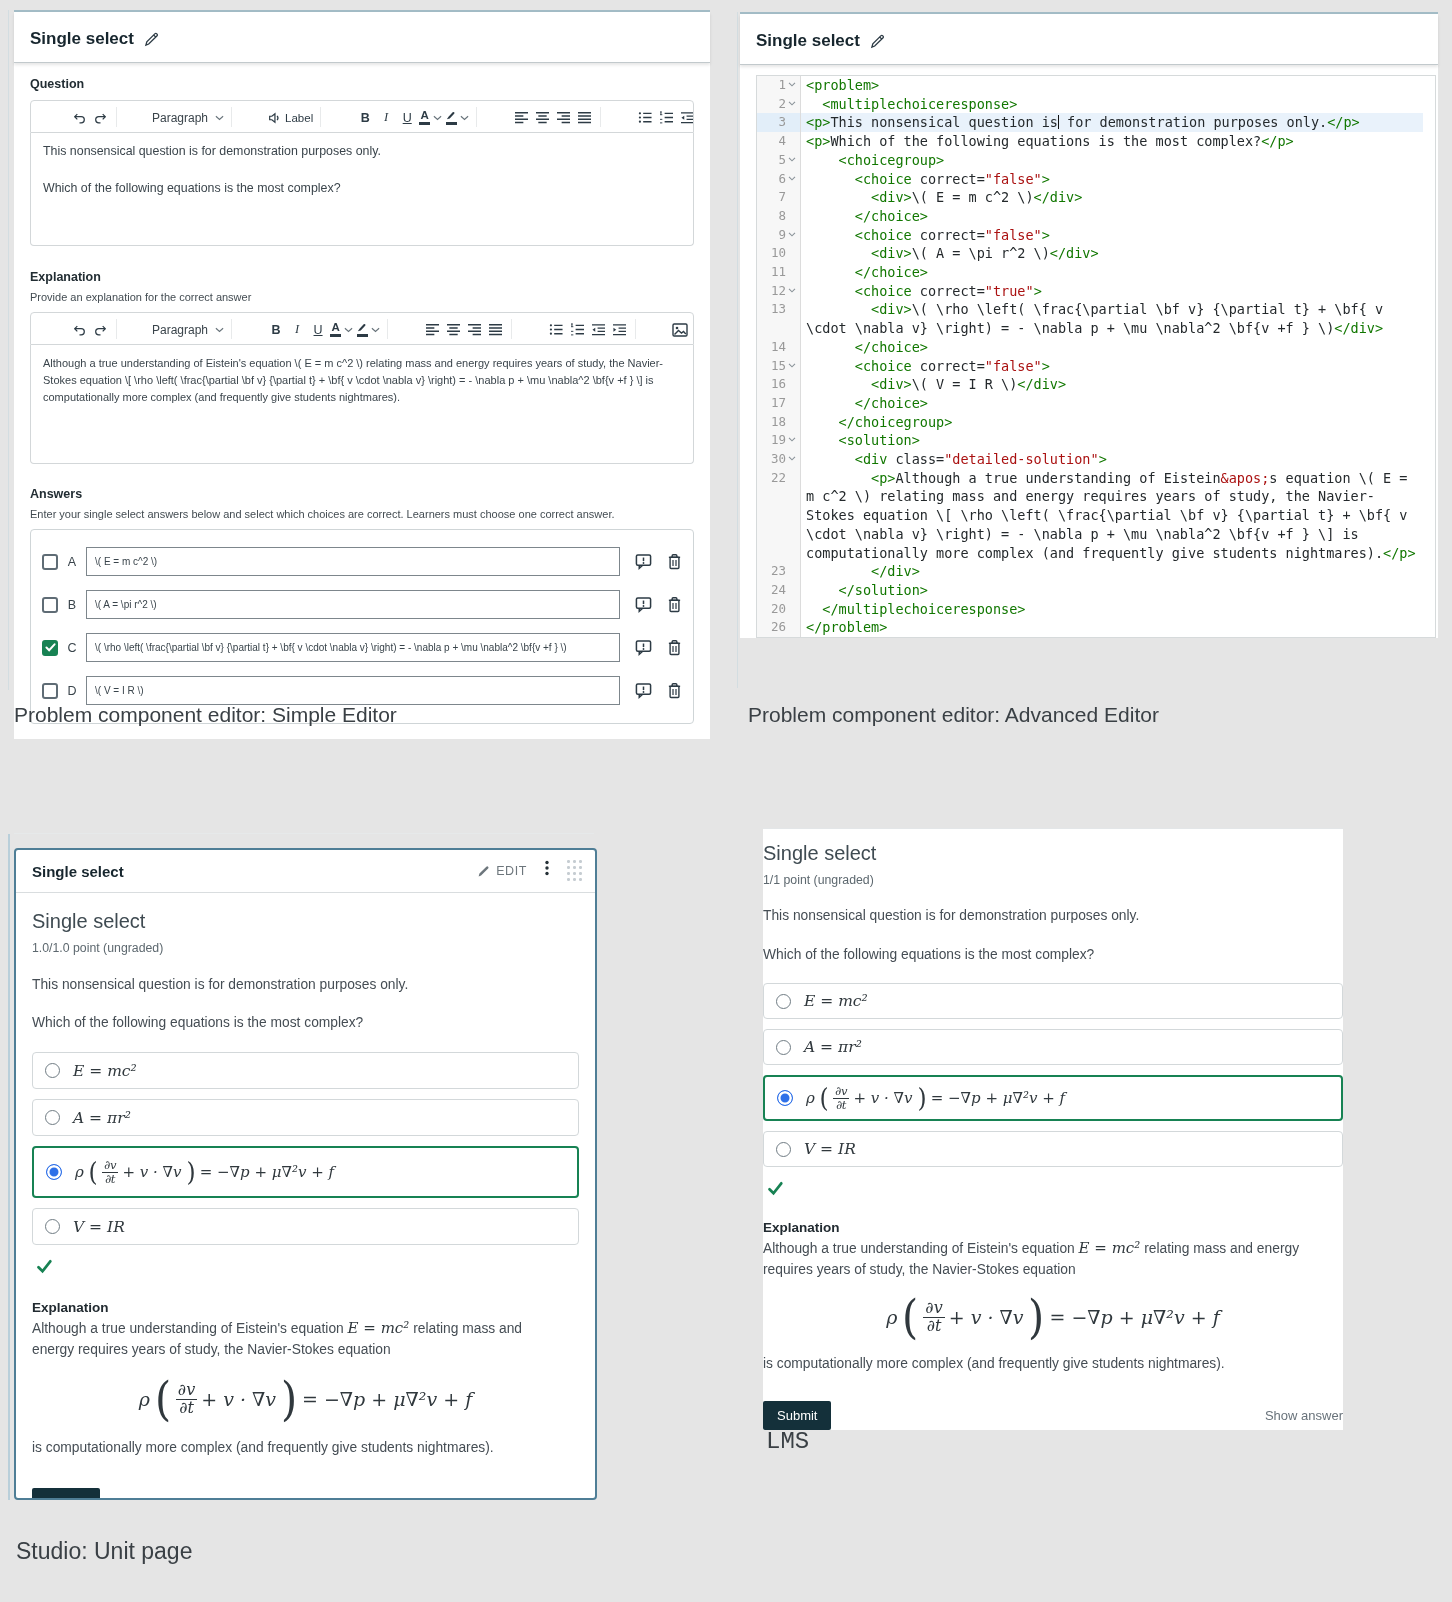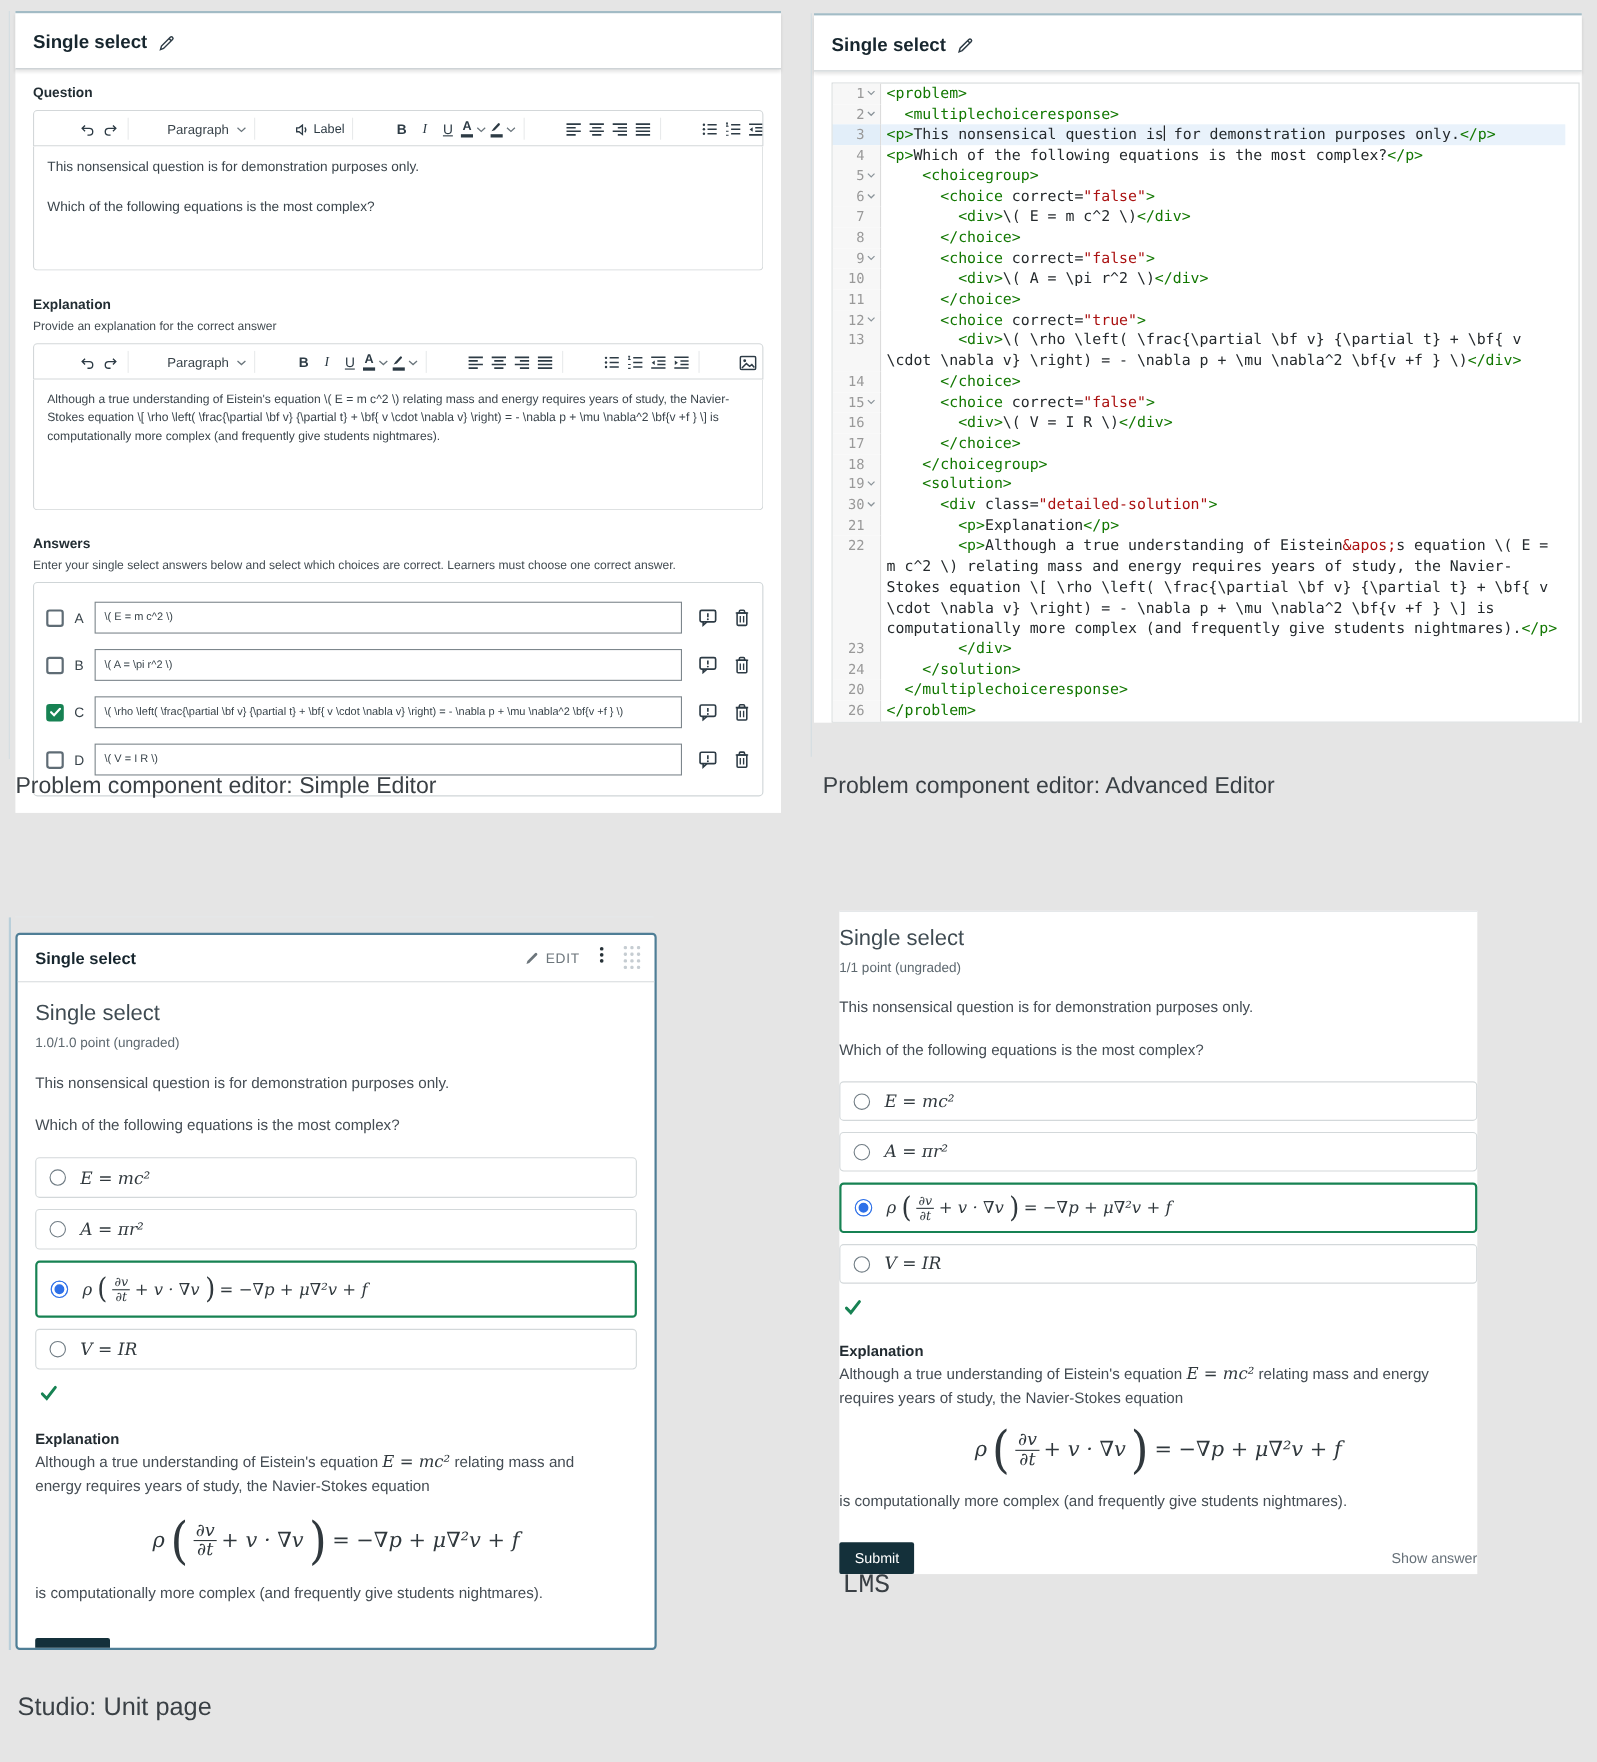--- a/index.html
+++ b/index.html
@@ -772,27 +772,20 @@
         <div class="cm-row">
           <div class="cm-gutter">
             <span class="cm-ln">30</span>
             <span class="cm-fold">
               <svg width="8" height="5" viewBox="0 0 8 5">
                 <path d="M1 .8 L4 3.8 L7 .8" fill="none" stroke="#8a9399" stroke-width="1.1"></path>
               </svg>
             </span>
           </div>
           <div class="cm-content"><span class="tok-p">      </span><span class="tok-t">&lt;div</span><span class="tok-p"> class=</span><span class="tok-s">"detailed-solution"</span><span class="tok-t">&gt;</span></div>
-        </div>
-        <div class="cm-row">
-          <div class="cm-gutter">
-            <span class="cm-ln">21</span>
-            <span class="cm-fold"></span>
-          </div>
-          <div class="cm-content"><span class="tok-p">        </span><span class="tok-t">&lt;p&gt;</span><span class="tok-p">Explanation</span><span class="tok-t">&lt;/p&gt;</span></div>
         </div>
         <div class="cm-row">
           <div class="cm-gutter">
             <span class="cm-ln">22</span>
             <span class="cm-fold"></span>
           </div>
           <div class="cm-content"><span class="tok-p">        </span><span class="tok-t">&lt;p&gt;</span><span class="tok-p">Although a true understanding of Eistein</span><span class="tok-e">&amp;apos;</span><span class="tok-p">s equation \( E = m c^2 \) relating mass and energy requires years of study, the Navier-Stokes equation \[ \rho \left( \frac{\partial \bf v} {\partial t} + \bf{ v \cdot \nabla v} \right) = - \nabla p + \mu \nabla^2 \bf{v +f } \] is computationally more complex (and frequently give students nightmares).</span><span class="tok-t">&lt;/p&gt;</span></div>
         </div>
         <div class="cm-row">
           <div class="cm-gutter">

